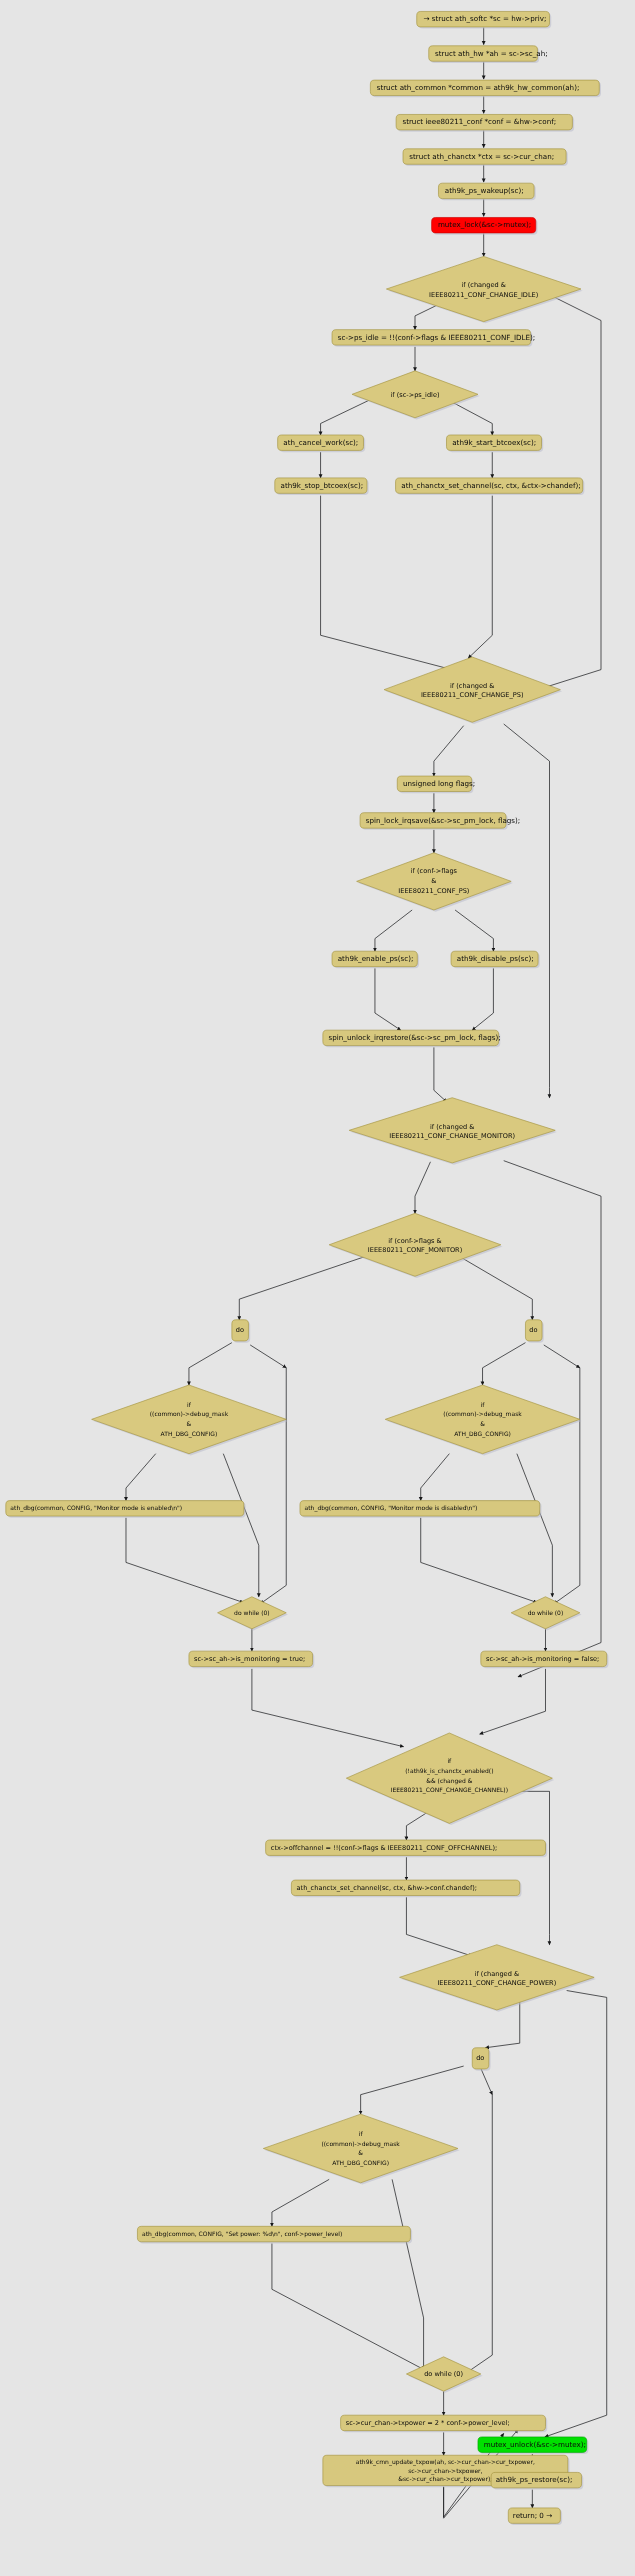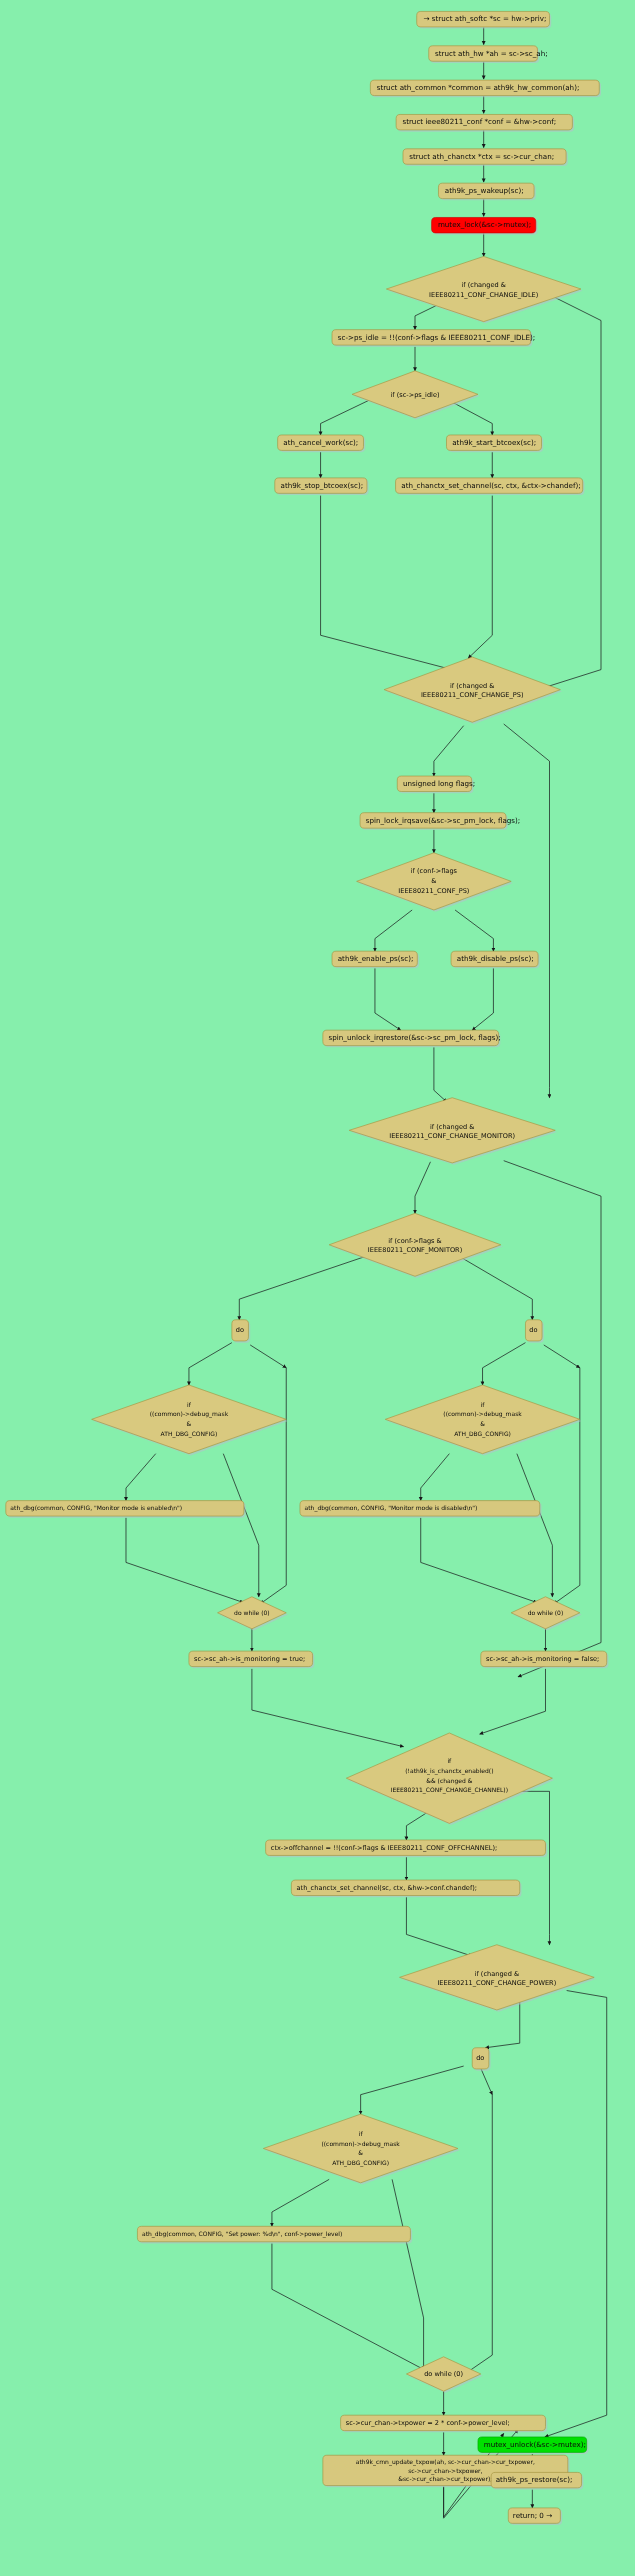--- a/index.html
+++ b/index.html
@@ -1,17 +1,17 @@
 <!DOCTYPE html>
 <html style="font-size:9.2px"><head>
 <meta charset="utf-8">
 <style>
   html,body{margin:0;padding:0;background:#ffffff;}
   body{font-family:"DejaVu Sans","Liberation Sans",sans-serif;}
-  #diagram-root{position:relative;width:636px;height:2576px;background:#86efac;overflow:hidden;}
+  #diagram-root{position:relative;width:636px;height:2576px;background:#e5e5e5;overflow:hidden;}
   svg#flow{display:block;width:636px;height:2576px;}
   .node-text{font-family:"DejaVu Sans","Liberation Sans",sans-serif;font-size:12.5px;fill:#0b0b0b;dominant-baseline:middle;}
   .node-text.small{font-size:11.5px;}
   .node-text.tiny{font-size:10.5px;}
   .edge{stroke:#17181a;stroke-width:1.25px;fill:none;}
   .arrowhead{fill:#17181a;stroke:none;}
   .shape{stroke:#a3933e;stroke-width:1.1px;}
   .shape.act{fill:#d7c87e;}
   .shape.dia{fill:#d9c97f;}
   .shape.lock{fill:#ff0000;stroke:#c90000;}

